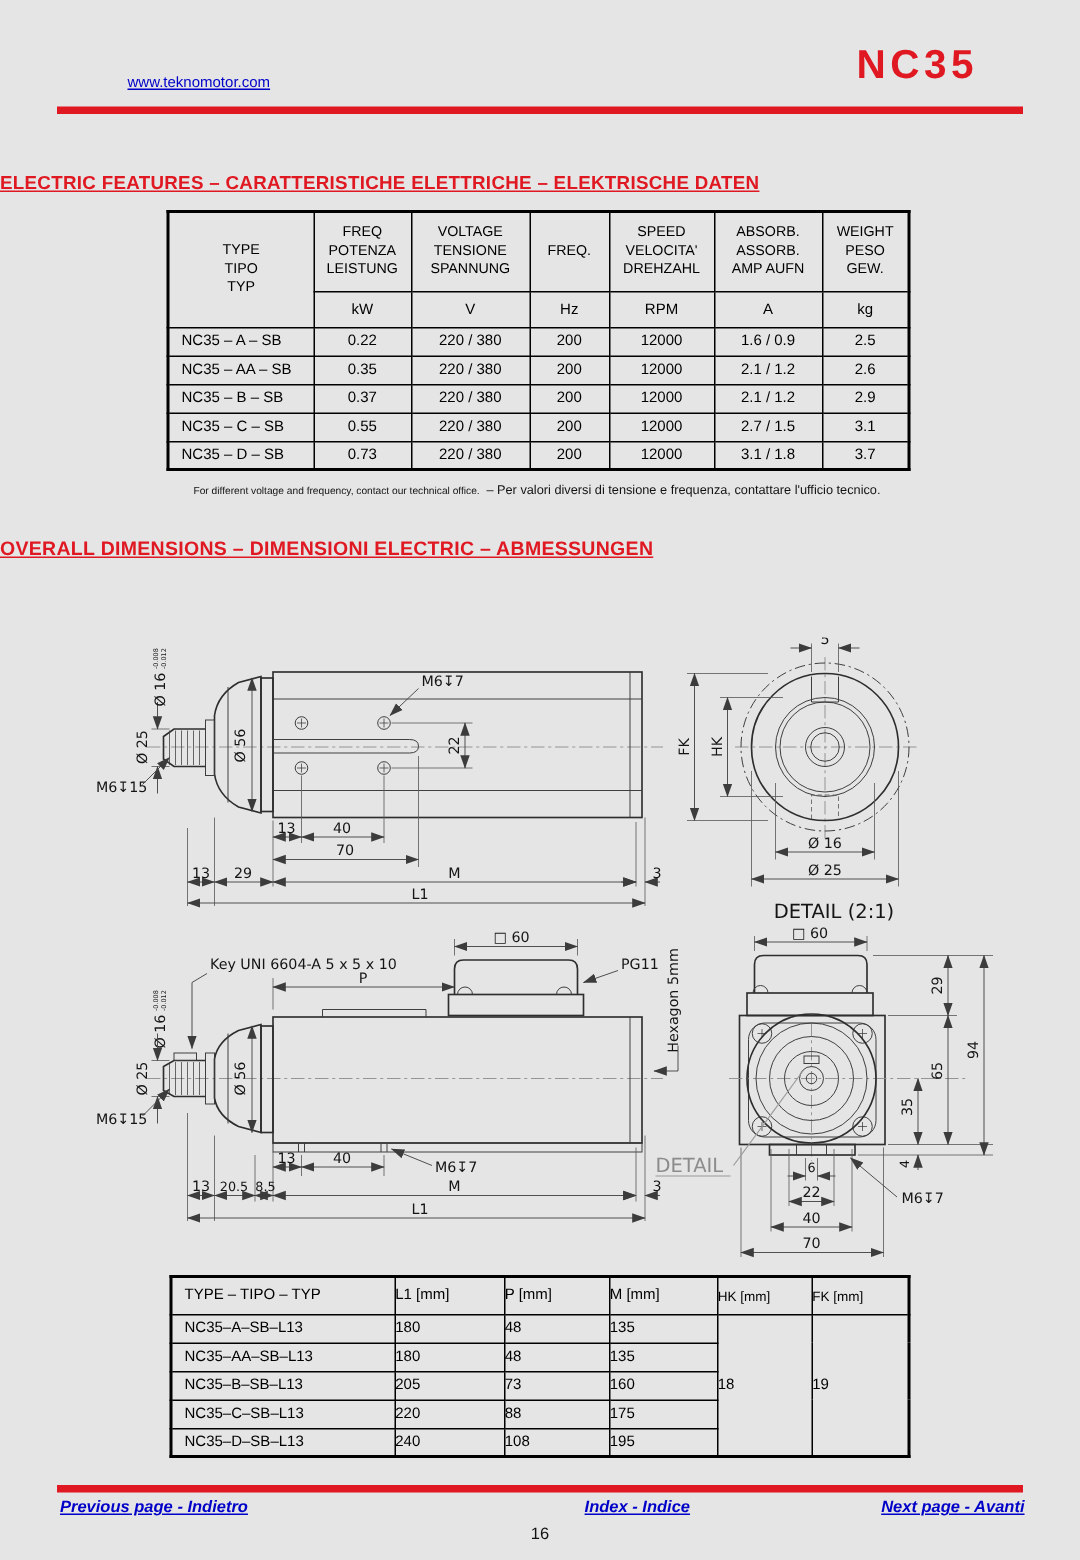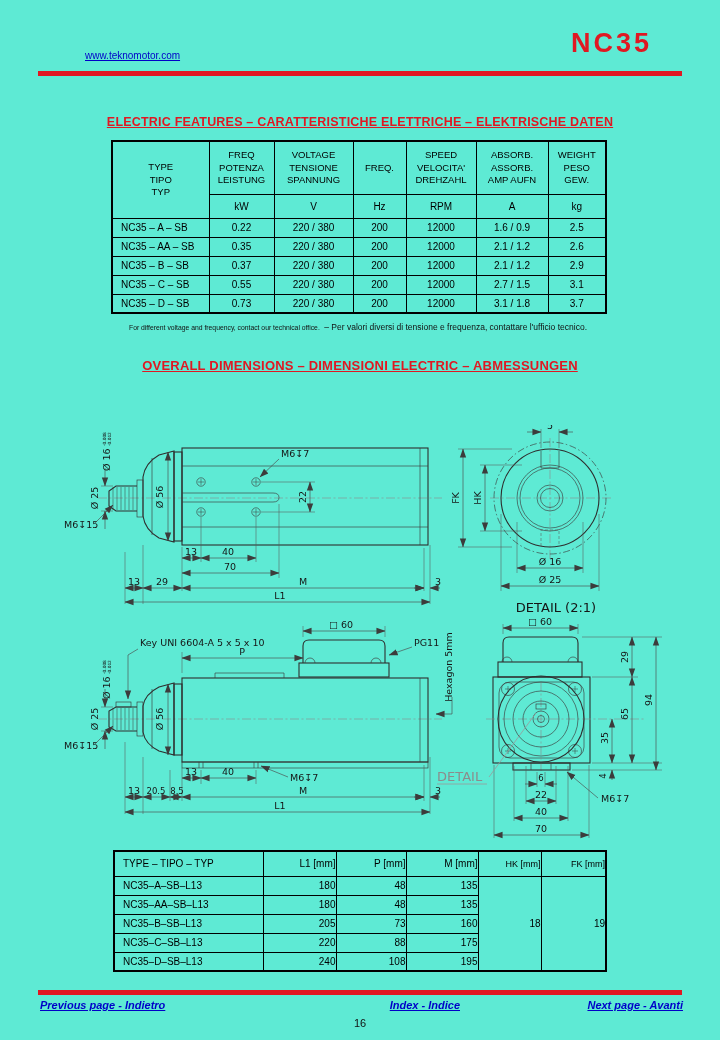--- a/index.html
+++ b/index.html
@@ -1,41 +1,41 @@
 <!DOCTYPE html>
 <html><head>
 <meta charset="utf-8">
 <style>
   html,body{margin:0;padding:0;background:#fff}
-  .page{position:relative;width:720px;height:1040px;background:#5eead4;overflow:hidden;
+  .page{position:relative;width:720px;height:1040px;background:#e5e5e5;overflow:hidden;
         font-family:"Liberation Sans",sans-serif;color:#111}
 
   
   .weblink{position:absolute;left:85px;top:50px;font-size:10px;color:#0000c8;text-decoration:underline;cursor:pointer}
   .model{position:absolute;left:571px;top:28px;font-size:27px;font-weight:bold;color:#e01822;letter-spacing:3px}
   .bar{position:absolute;left:38px;width:644px;height:5px;background:#e01822}
   .bar.top{top:71px}.bar.bottom{top:990px}
-  .rtitle{position:absolute;left:0;width:720px;text-align:center;color:#e01822;font-weight:bold;
+  .rtitle{position:absolute;left:0;width:720px;text-align:left;color:#e01822;font-weight:bold;
           text-decoration:underline;letter-spacing:.2px}
   #etitle{top:115px;font-size:12.5px}
   #otitle{top:358px;font-size:13px}
   #subtitle{top:410px;font-size:12.5px}
 
   
   table{border-collapse:collapse;position:absolute;table-layout:fixed}
   .etable{left:111px;top:140px;width:494px;border:2px solid #000}
   .etable td{border:1px solid #000;text-align:center;font-size:10px;padding:0;color:#000}
   .etable .mh{font-size:9.5px;line-height:1.3;white-space:pre-line}
   .etable tr.h1{height:53px}.etable tr.h2{height:24px}.etable tr.d{height:19px}
   .tname{text-align:left !important;padding-left:8px !important}
   .fnote{position:absolute;top:316px;left:111px;width:494px;text-align:center;color:#111;white-space:nowrap}
   .fnote .en{font-size:6.8px}
   .fnote .it{font-size:8.5px}
   .dtable{left:113px;top:850px;width:492px;border:2px solid #000}
-  .dtable td{border:1px solid #000;text-align:right;font-size:10px;padding:0;color:#000}
+  .dtable td{border:1px solid #000;text-align:left;font-size:10px;padding:0;color:#000}
   .dtable tr.h{height:25px}.dtable tr.d{height:19px}
   .dtable .sm{font-size:9px}
 
   .flink{position:absolute;top:999px;font-size:11px;font-weight:bold;font-style:italic;
          color:#0000c8;text-decoration:underline;cursor:pointer}
   #flprev{left:40px}
   #flindex{left:260px;width:200px;text-align:right}
   #flnext{right:37px;text-align:right}
   .pagenum{position:absolute;top:1017px;left:0;width:720px;text-align:center;font-size:11px;color:#111}
 

